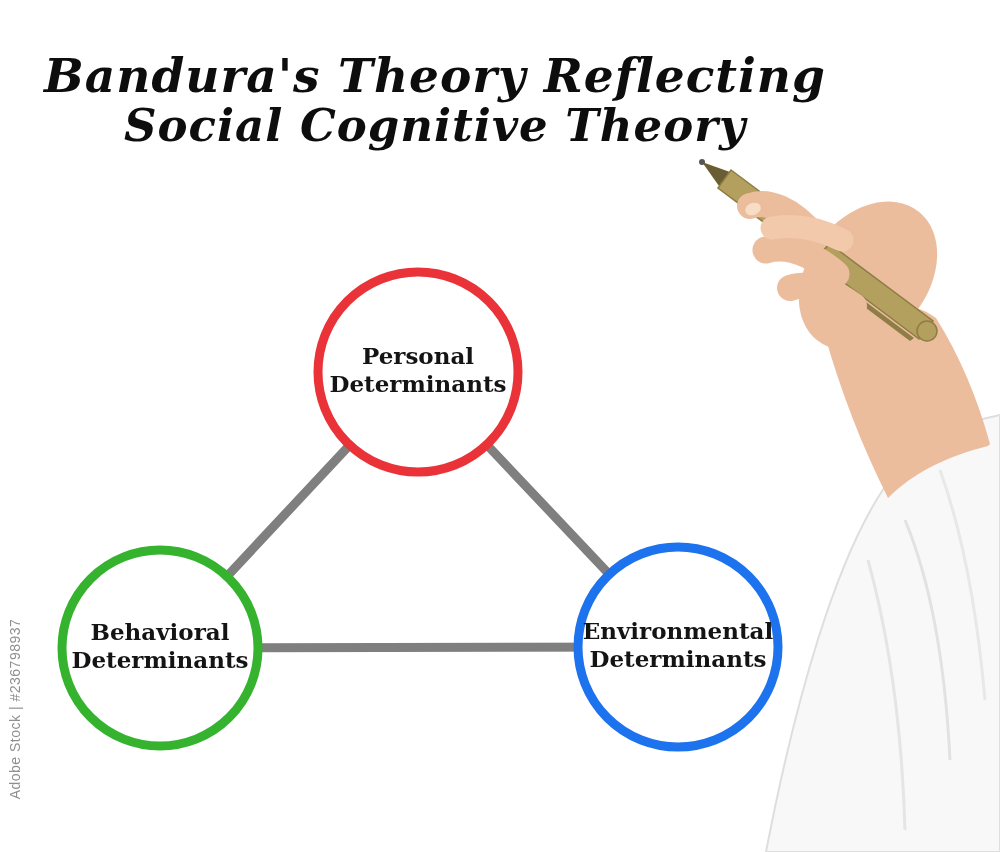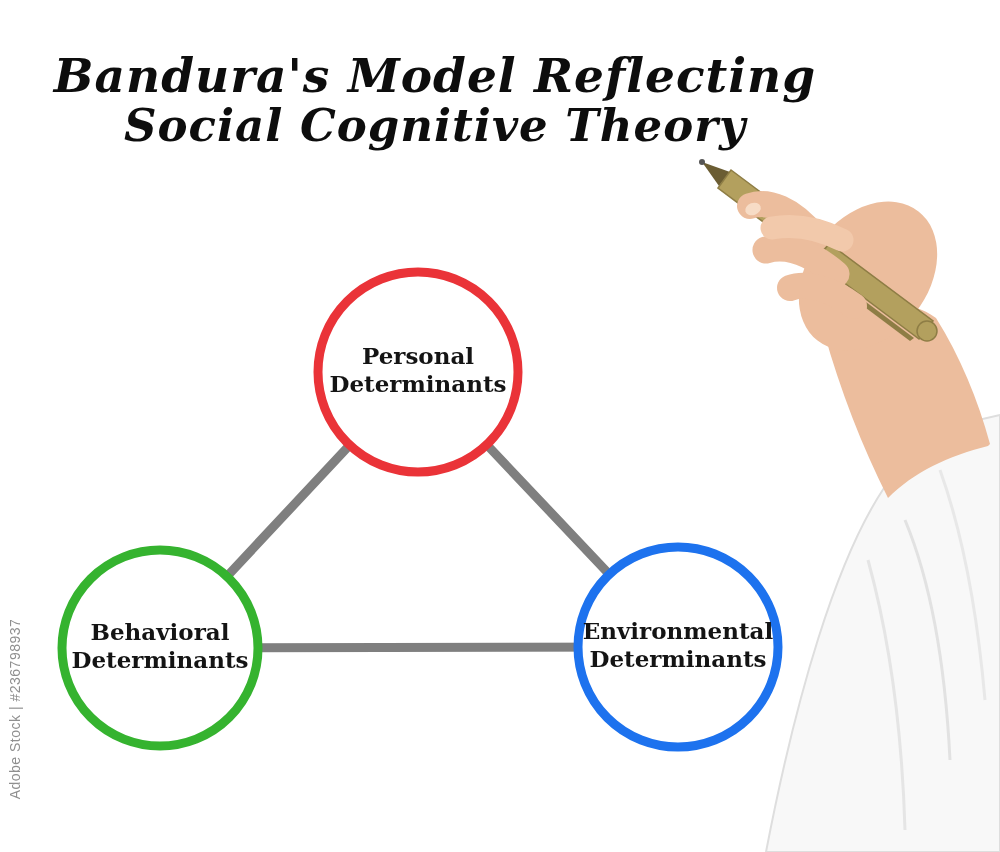--- a/index.html
+++ b/index.html
@@ -54,21 +54,21 @@
     z-index: 5;
     white-space: nowrap;
   }
 </style>
 </head>
 <body>
 
 <div class="canvas">
 
   <div class="title">
-    <div class="line1">Bandura's Model Reflecting</div>
+    <div class="line1">Bandura's Theory Reflecting</div>
     <div class="line2">Social Cognitive Theory</div>
   </div>
 
   <svg class="diagram-svg" viewBox="0 0 1000 852">
 
     <g>
       <line x1="418" y1="372" x2="160" y2="648" stroke-width="9" stroke-linecap="round" stroke="#7f7f7f"></line>
       <line x1="418" y1="372" x2="678" y2="647" stroke-width="9" stroke-linecap="round" stroke="#7f7f7f"></line>
       <line x1="160" y1="648" x2="678" y2="647" stroke-width="9" stroke-linecap="round" stroke="#7f7f7f"></line>
     </g>

